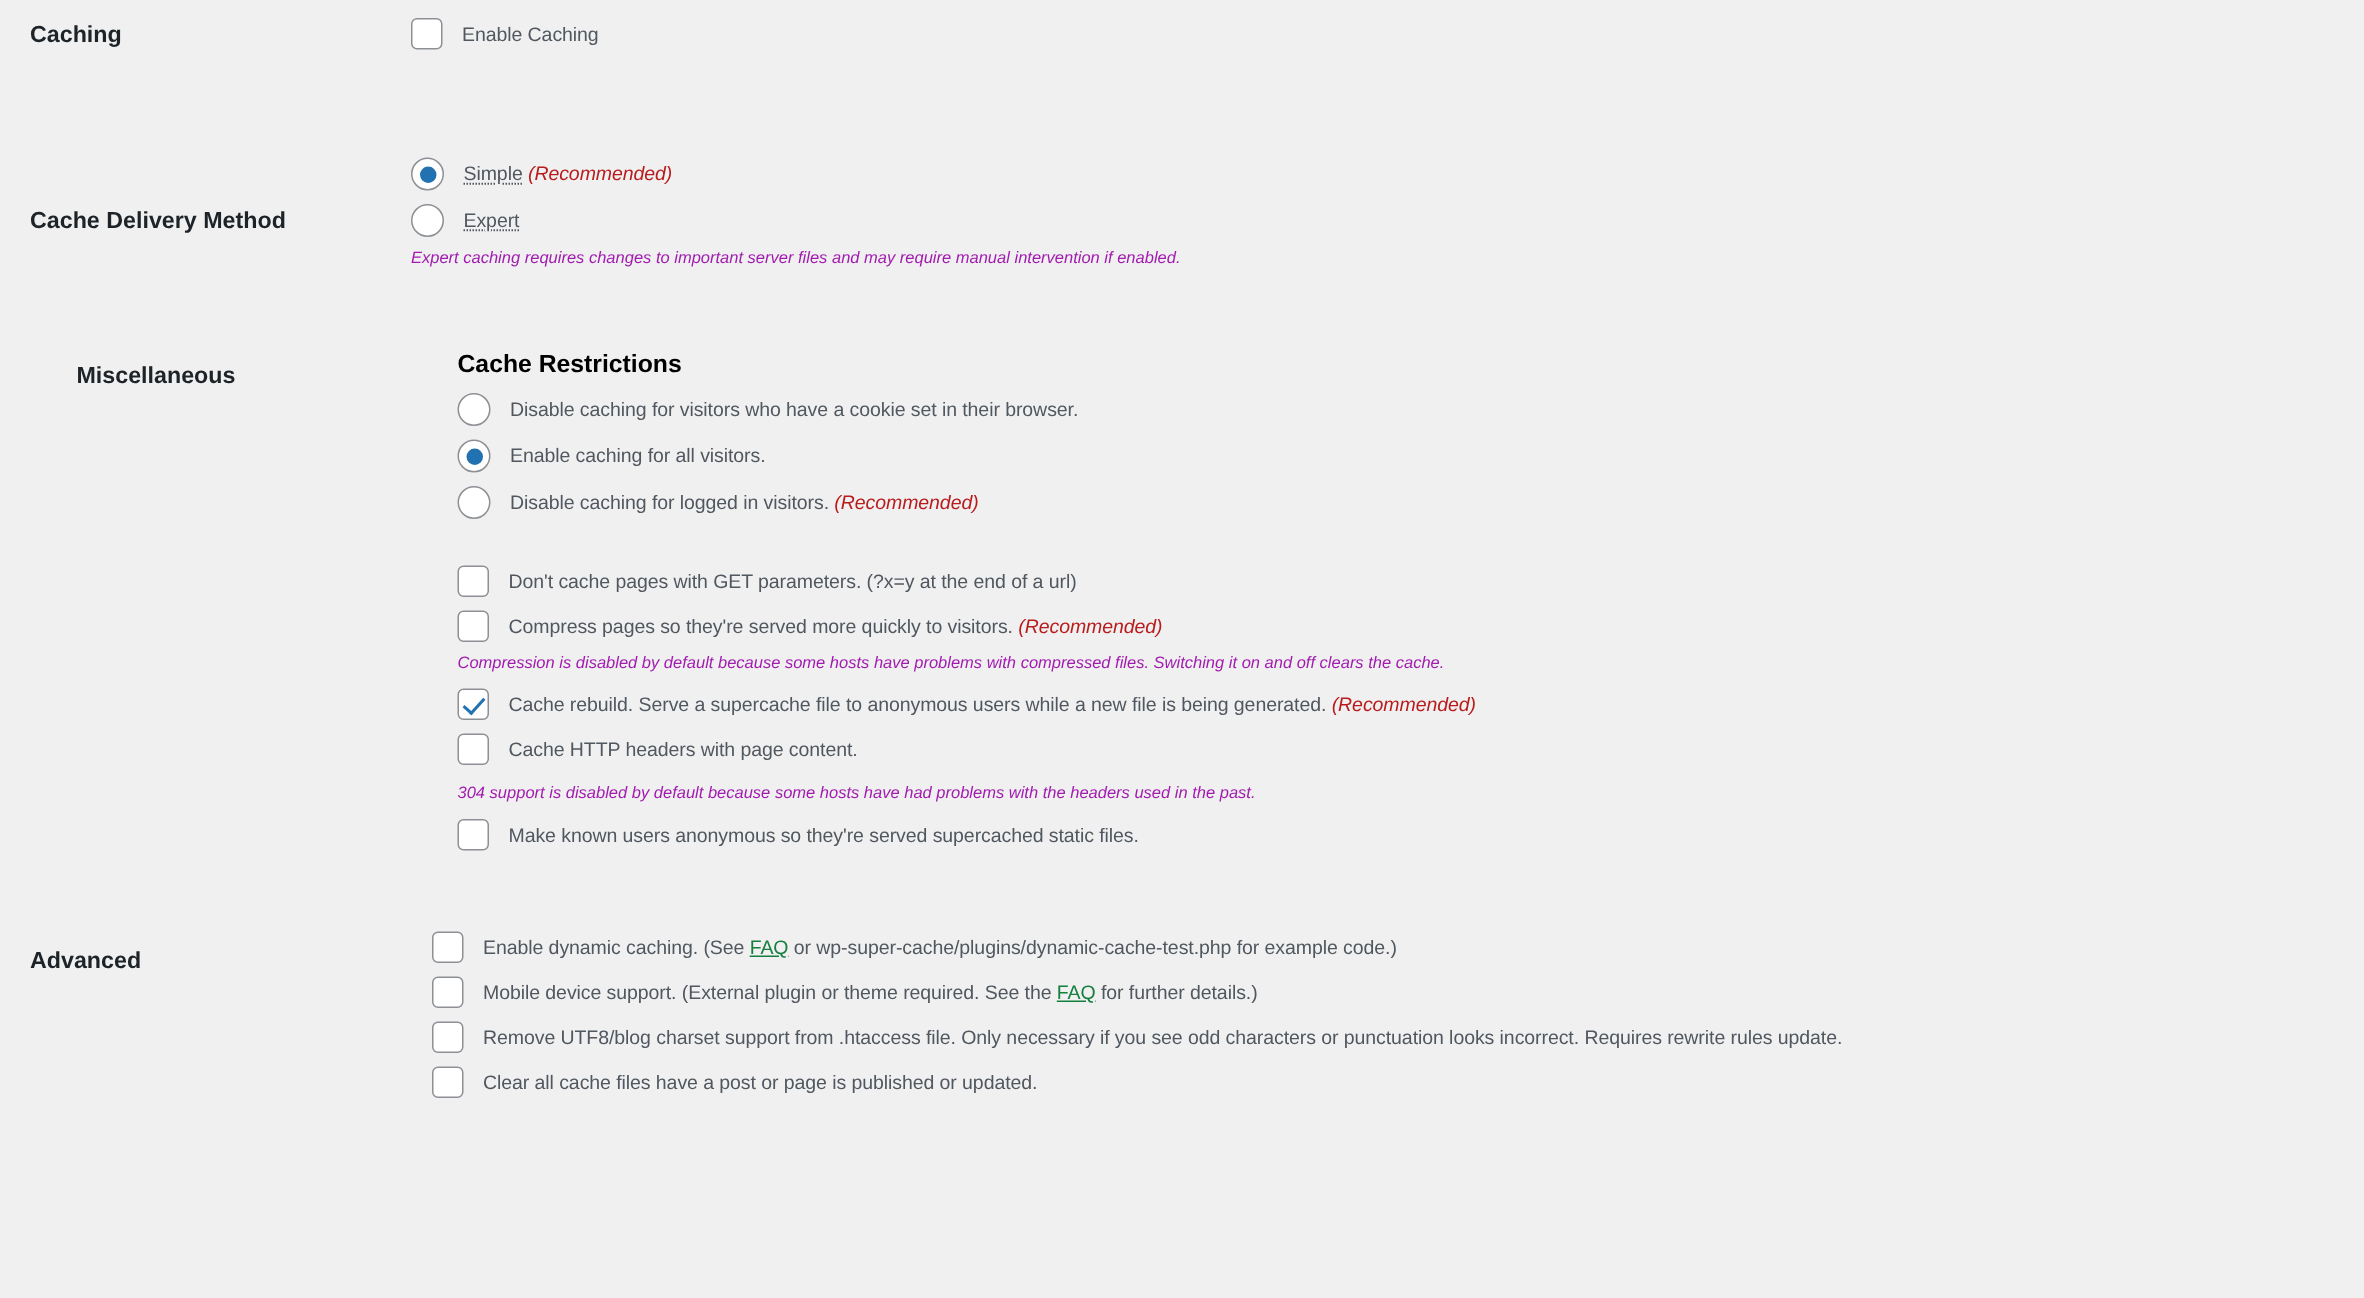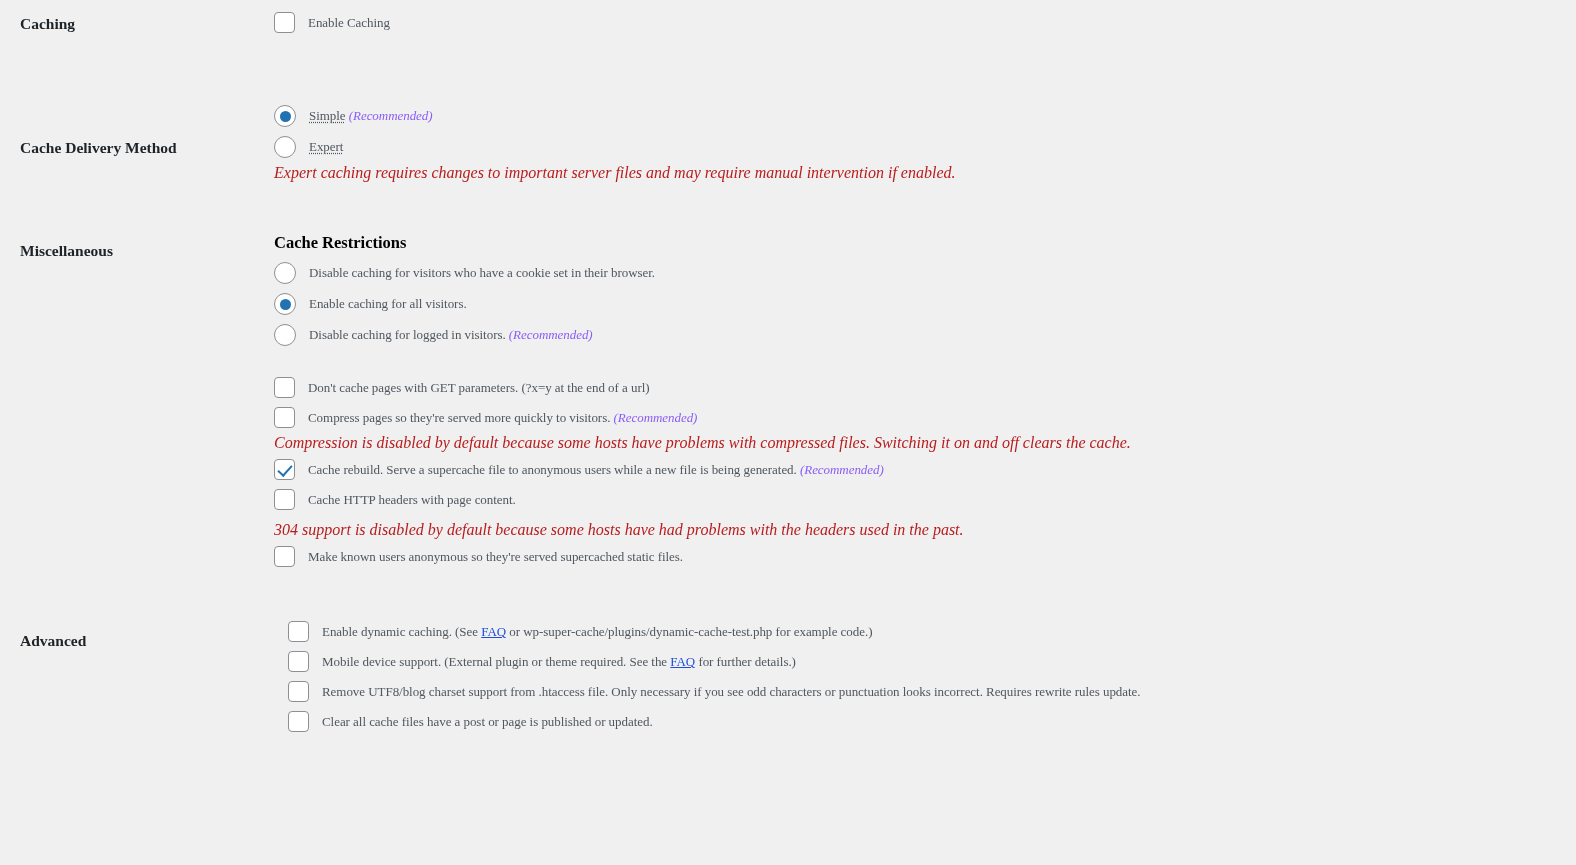--- a/index.html
+++ b/index.html
@@ -11,21 +11,20 @@
     height: 865px;
     background: #f0f0f1;
     font-family: "Liberation Sans", sans-serif;
     -webkit-font-smoothing: antialiased;
     overflow: hidden;
   }
 
   .settings-table {
     width: 1576px;
     position: relative;
-    font-family: Liberation Serif, serif;
   }
 
   .row {
     display: flex;
     align-items: flex-start;
   }
 
   .row-label {
     width: 274px;
     min-width: 274px;
@@ -42,21 +41,21 @@
     padding-right: 10px;
   }
 
   
   .row-caching { padding-top: 12px; }
   .row-caching .row-label { padding-top: 2px; }
 
   .row-delivery { padding-top: 55px; }
   .row-delivery .row-label { padding-top: 33px; }
 
-  .row-misc { padding-top: 44px; }
+  .row-misc { padding-top: 44px; margin-left: 31px; }
   .row-misc .row-label { padding-top: 8px; }
 
   .row-advanced { padding-top: 45px; gap: 14px; }
   .row-advanced .row-label { padding-top: 10px; }
 
   
   .ctl-line {
     display: flex;
     align-items: flex-start;
     margin-bottom: 17px;
@@ -69,32 +68,32 @@
     font-size: 13px;
     color: #50575e;
     padding-left: 13px;
     line-height: 21px;
     letter-spacing: -0.05px;
     white-space: nowrap;
   }
 
   .rec {
     font-style: italic;
-    color: #8b5cf6;
+    color: #b91c1c;
   }
 
   .dotted {
     text-decoration: underline;
     text-decoration-style: dotted;
     text-decoration-color: #50575e;
     text-underline-offset: 2px;
   }
 
   .faq-link {
-    color: #1d4ed8;
+    color: #15803d;
     text-decoration: underline;
     cursor: pointer;
   }
 
   
   .cb {
     width: 21px;
     height: 21px;
     min-width: 21px;
     box-sizing: border-box;
@@ -137,23 +136,23 @@
     width: 11px;
     height: 11px;
     margin-left: -5.5px;
     margin-top: -5.5px;
     border-radius: 50%;
     background: #2271b1;
   }
 
   
   .note {
-    font-size: 16px;
+    font-size: 11px;
     font-style: italic;
-    color: #b91c1c;
+    color: #a21caf;
     line-height: 21px;
     margin-bottom: 6px;
     white-space: nowrap;
   }
 
   .subheading {
     font-size: 16.5px;
     font-weight: bold;
     color: #000000;
     margin-bottom: 9px;

